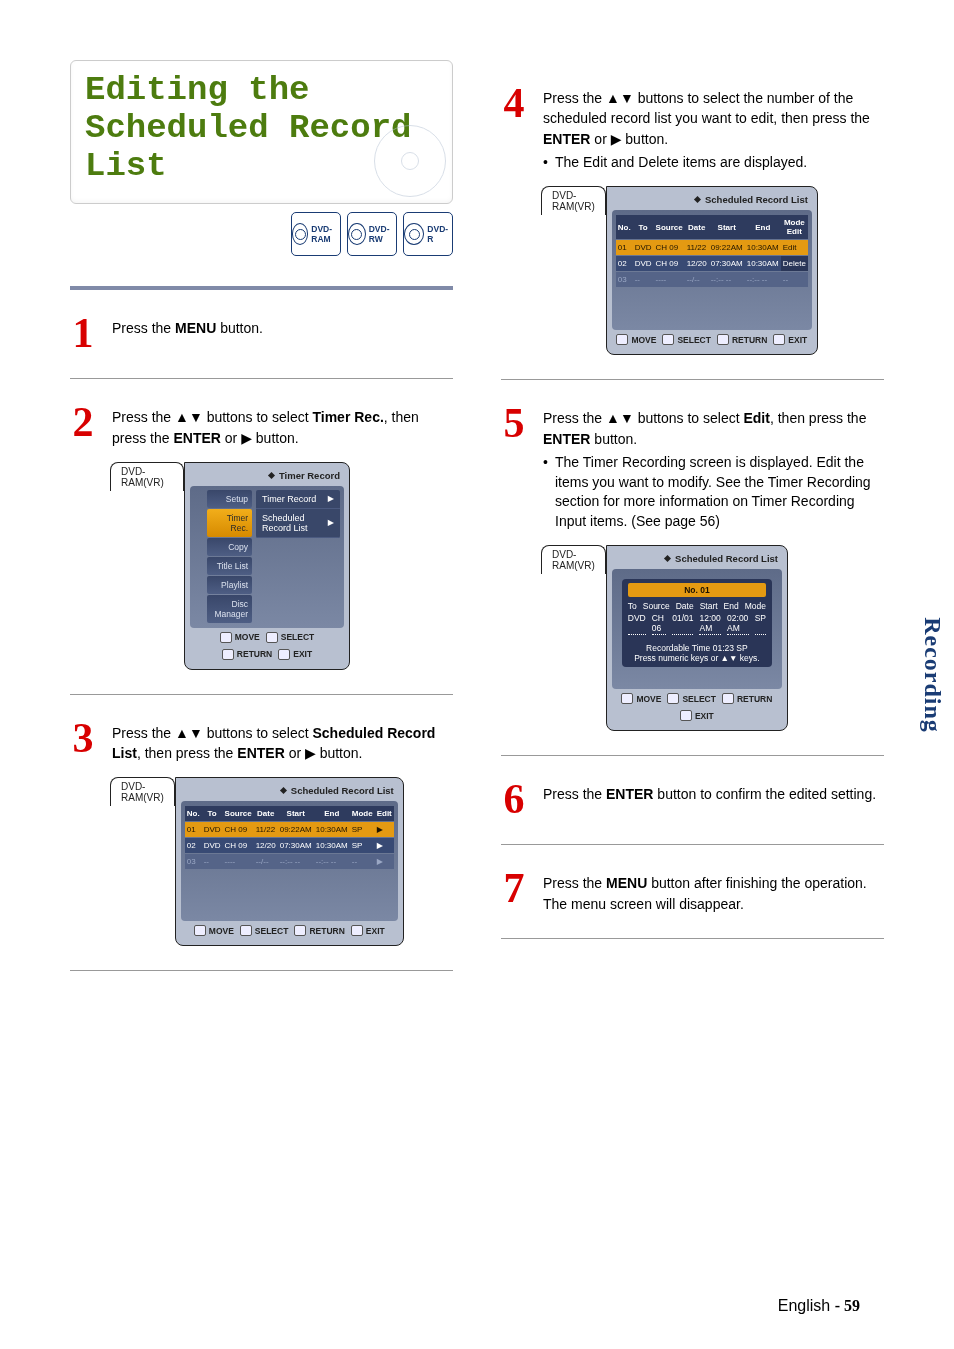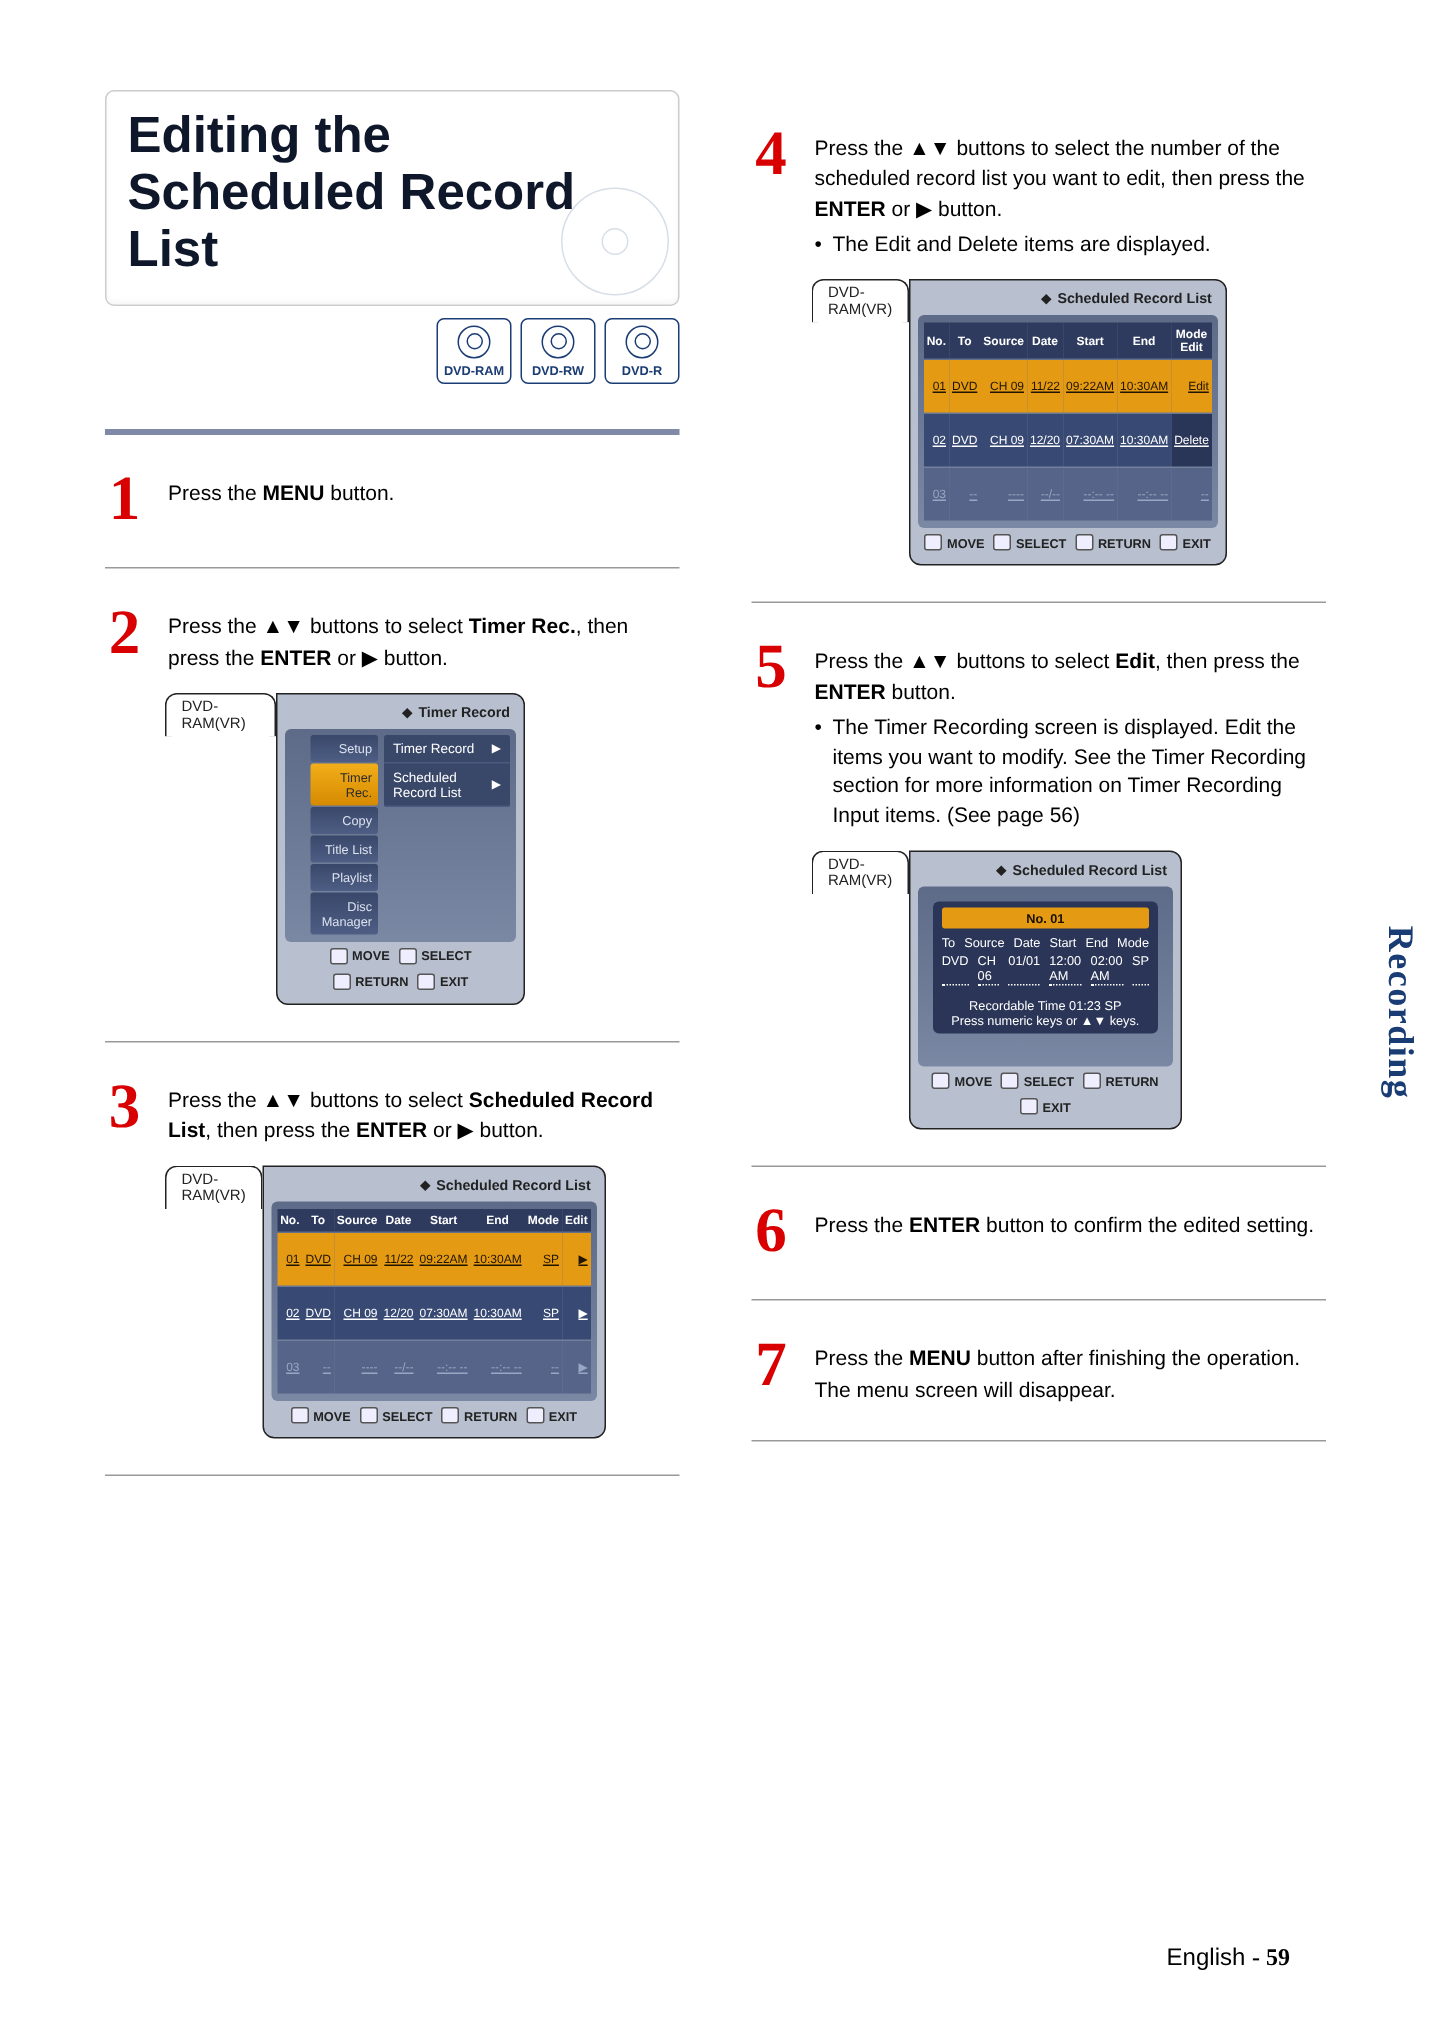--- a/index.html
+++ b/index.html
@@ -22,25 +22,25 @@
 
   .title-card {
     border: 1px solid #ccc;
     border-radius: 6px;
     padding: 10px 14px 18px 14px;
     position: relative;
     background: #fff;
     box-shadow: inset 0 -2px 4px rgba(0,0,0,0.04);
   }
   .title-card h1 {
-    font-family: Liberation Sans, sans-serif;
+    font-family: Liberation Mono, monospace;
     font-weight: bold;
     font-size: 34px;
     line-height: 1.12;
-    color: #0f172a;
+    color: #4d7c0f;
   }
   .disc-icon {
     position: absolute;
     right: 6px;
     bottom: 6px;
     width: 72px;
     height: 72px;
     border: 1px solid #b8c4d4;
     border-radius: 50%;
     display:flex;align-items:center;justify-content:center;
@@ -48,21 +48,21 @@
   }
   .disc-icon .inner{
     width:18px;height:18px;border:1px solid #b8c4d4;border-radius:50%;
   }
 
   .format-badges {
     display:flex; gap:6px; justify-content:flex-end; margin-top:8px;
   }
   .format-badges .badge{
     width:50px;height:44px;border:1px solid #1a3c74;border-radius:5px;
-    display:flex;flex-direction:column;align-items:center;justify-content:center;
+    display:flex;flex-direction:row;align-items:center;justify-content:center;
     font-size:8.5px;font-weight:bold;color:#1a3c74;gap:3px;
   }
   .format-badges .badge .circ{
     width:22px;height:22px;border:1.5px solid #1a3c74;border-radius:50%;
     display:flex;align-items:center;justify-content:center;
   }
   .format-badges .badge .circ::after{
     content:'';width:9px;height:9px;border:1.5px solid #1a3c74;border-radius:50%;
   }
 
@@ -120,21 +120,21 @@
   .rightpane .opt{
     color:#fff;font-size:9px;padding:4px 6px;display:flex;justify-content:space-between;
     border-bottom:1px solid #4b5a80;align-items:center;
   }
   .rightpane .opt span.tri{color:#fff;font-size:8px;}
 
   table.sched{
     width:100%;border-collapse:separate;border-spacing:0 1px;font-size:8px;color:#fff;
   }
   table.sched th{background:#2e3b5e;padding:3px 2px;font-weight:bold;}
-  table.sched td{background:#384a74;padding:13px 2px;text-align:right;text-decoration:underline;}
+  table.sched td{background:#384a74;padding:3px 2px;text-align:left;}
   table.sched tr.hl td{background:#e49a12;color:#201500;}
   table.sched td.blank{background:#556488;color:#9aa7c4;}
 
   .footbar{
     display:flex;justify-content:center;gap:6px;padding:4px;font-size:8.5px;color:#222;
     align-items:center; flex-wrap:wrap;
   }
   .footbar .tag{
     display:inline-flex;align-items:center;gap:3px;font-weight:bold;
   }

